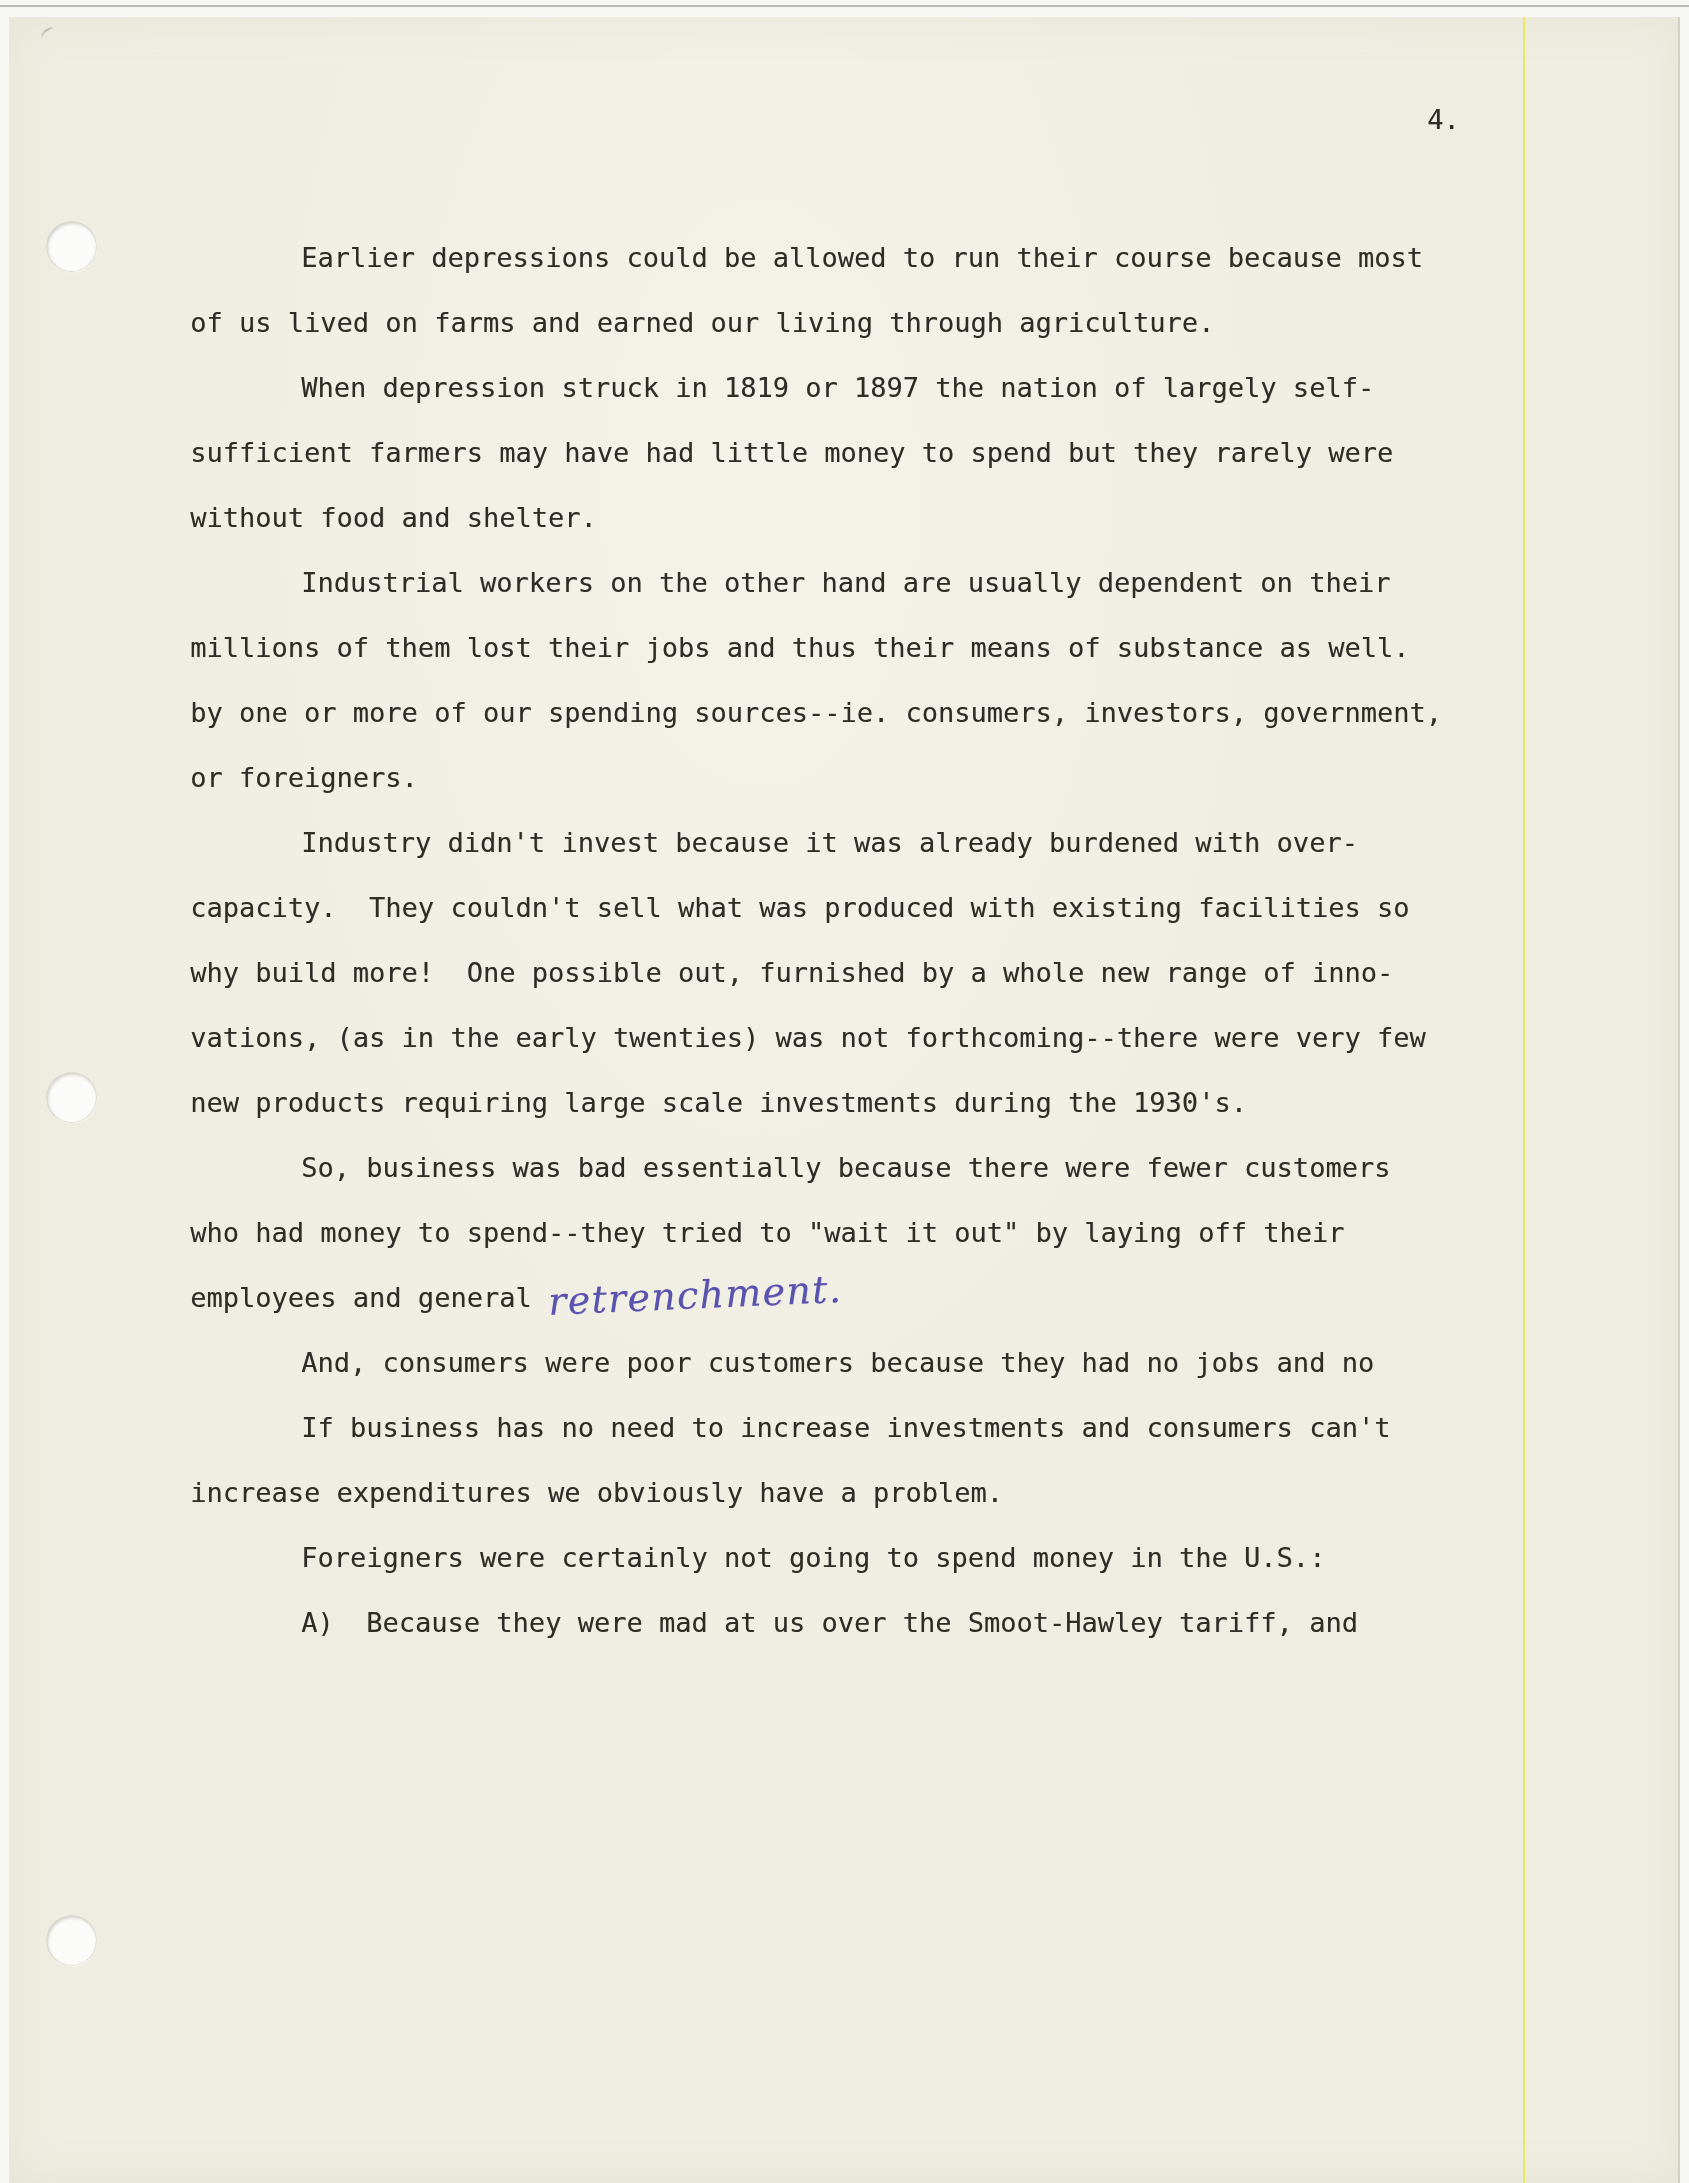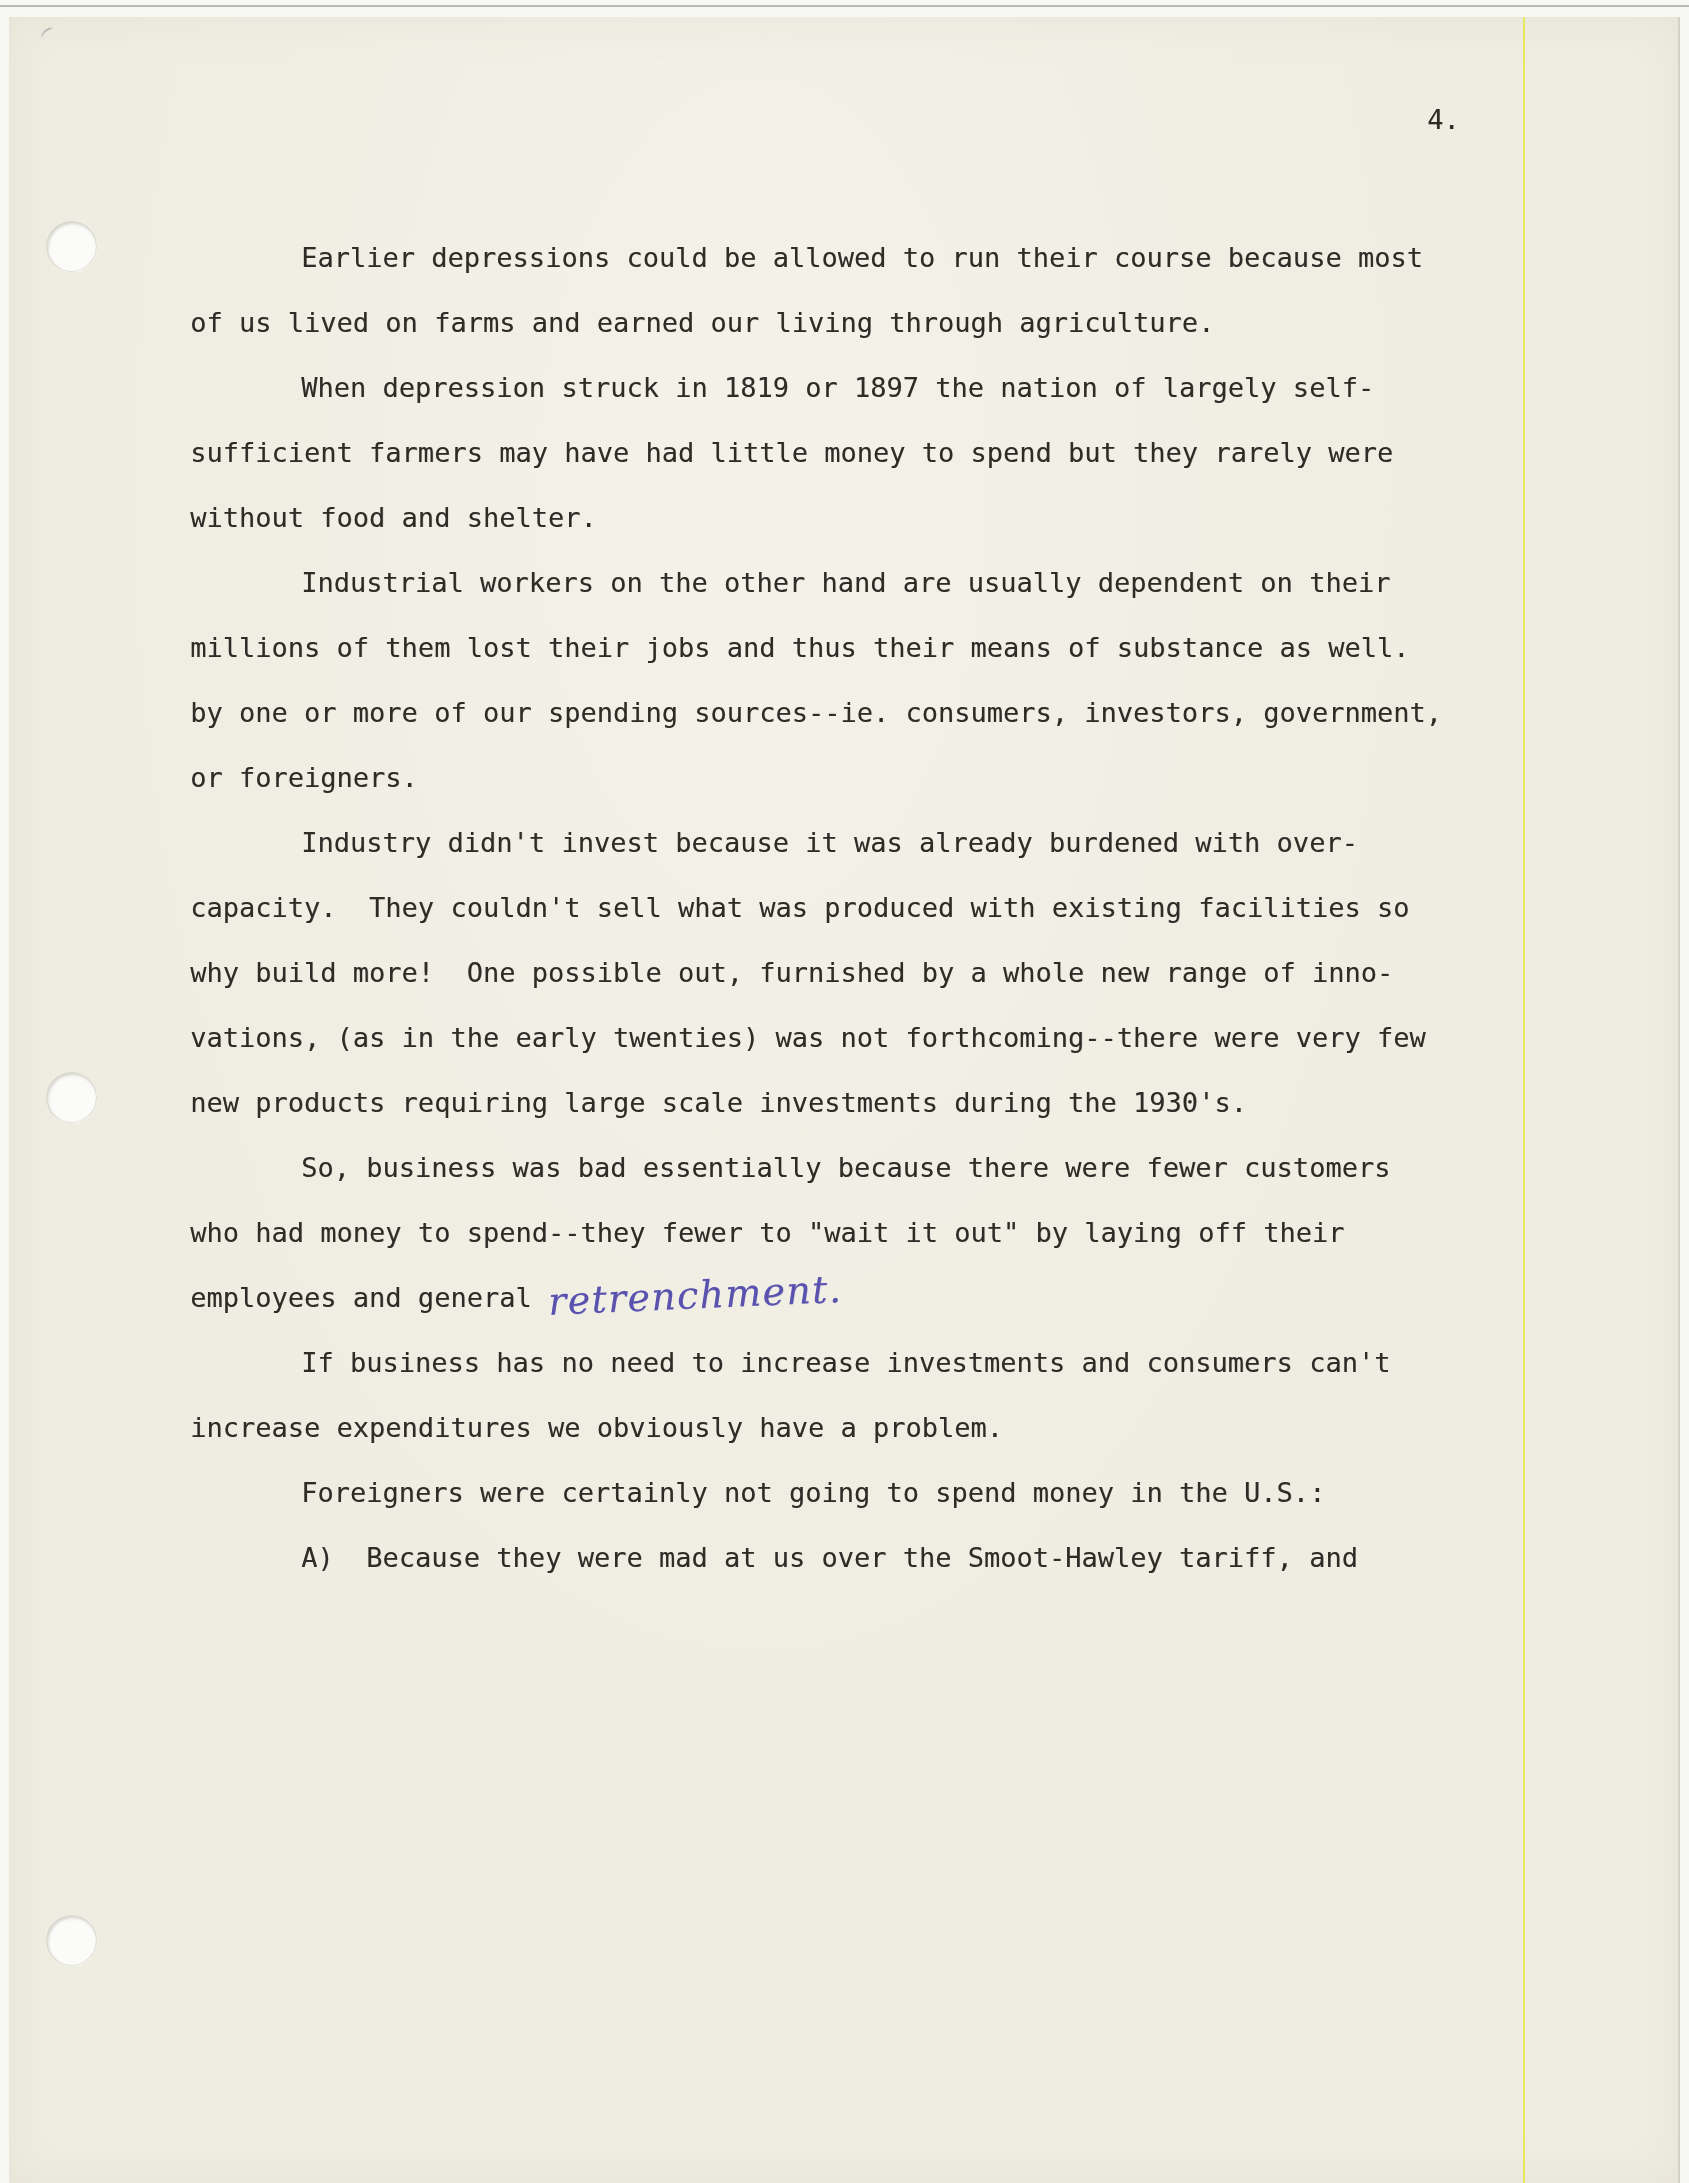--- a/index.html
+++ b/index.html
@@ -138,22 +138,23 @@
         <div class="line indent"><span>Industrial workers on the other hand are usually dependent on their</span></div>
         <div class="line"><span>millions of them lost their jobs and thus their means of substance as well.</span></div>
         <div class="line"><span>by one or more of our spending sources--ie. consumers, investors, government,</span></div>
         <div class="line"><span>or foreigners.</span></div>
         <div class="line indent"><span>Industry didn't invest because it was already burdened with over-</span></div>
         <div class="line"><span>capacity.  They couldn't sell what was produced with existing facilities so</span></div>
         <div class="line"><span>why build more!  One possible out, furnished by a whole new range of inno-</span></div>
         <div class="line"><span>vations, (as in the early twenties) was not forthcoming--there were very few</span></div>
         <div class="line"><span>new products requiring large scale investments during the 1930's.</span></div>
         <div class="line indent"><span>So, business was bad essentially because there were fewer customers</span></div>
-        <div class="line"><span>who had money to spend--they fewer to "wait it out" by laying off their</span></div>
+        <div class="line"><span>who had money to spend--they tried to "wait it out" by laying off their</span></div>
         <div class="line"><span>employees and general </span><span class="hw">retrenchment.</span></div>
+        <div class="line indent"><span>And, consumers were poor customers because they had no jobs and no</span></div>
         <div class="line indent"><span>If business has no need to increase investments and consumers can't</span></div>
         <div class="line"><span>increase expenditures we obviously have a problem.</span></div>
         <div class="line indent"><span>Foreigners were certainly not going to spend money in the U.S.:</span></div>
         <div class="line indent"><span>A)  Because they were mad at us over the Smoot-Hawley tariff, and</span></div>
       </div>
 
     <div class="paper-right-edge"></div>
   </div>
 </div>
 

